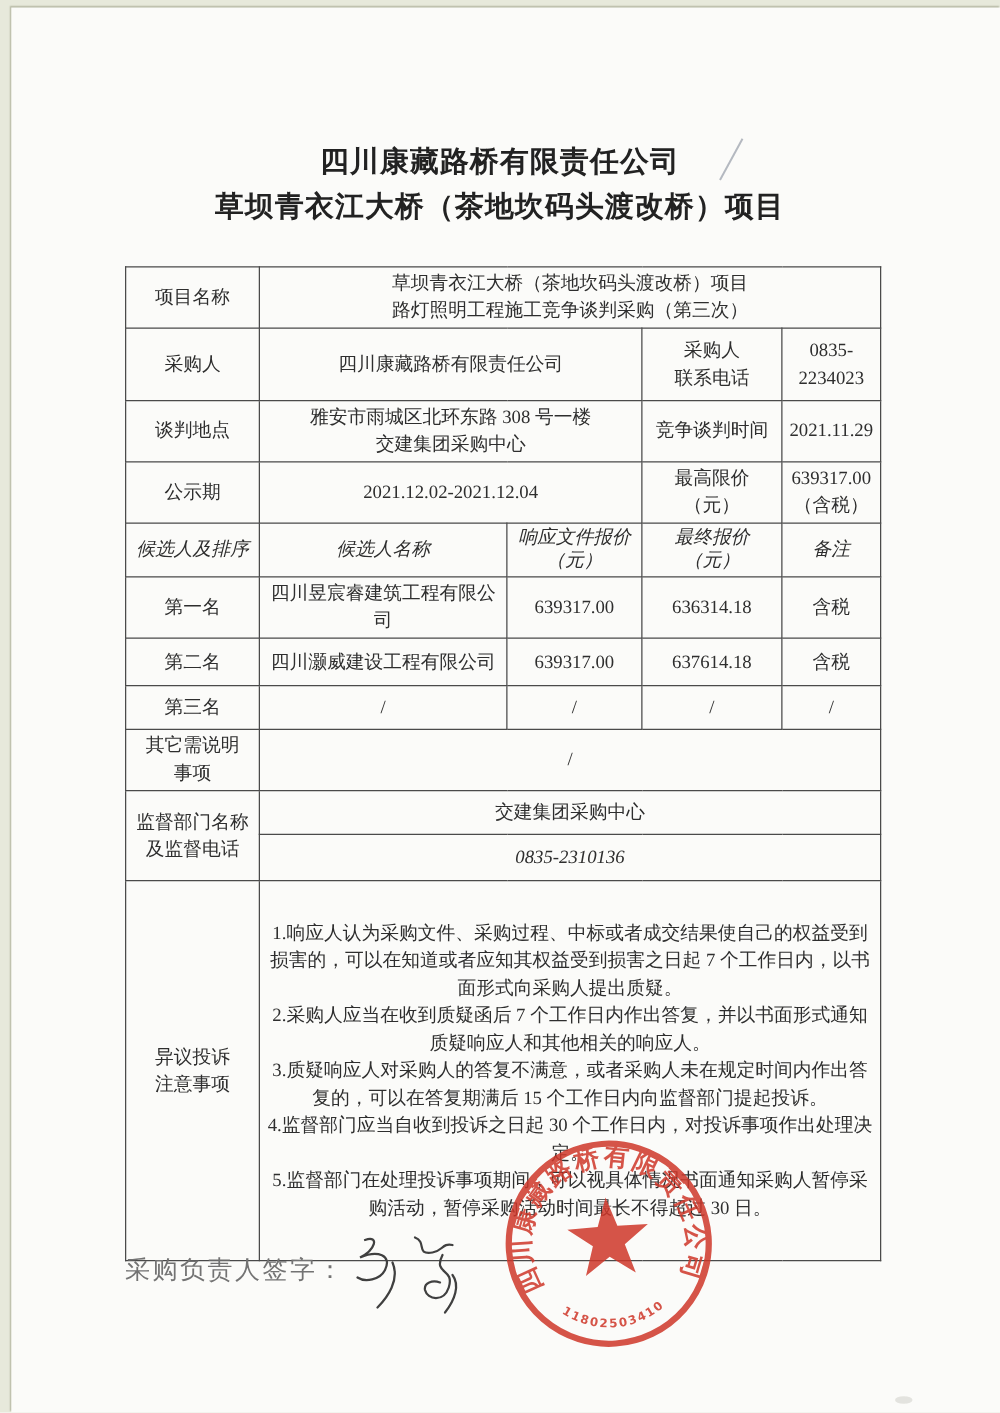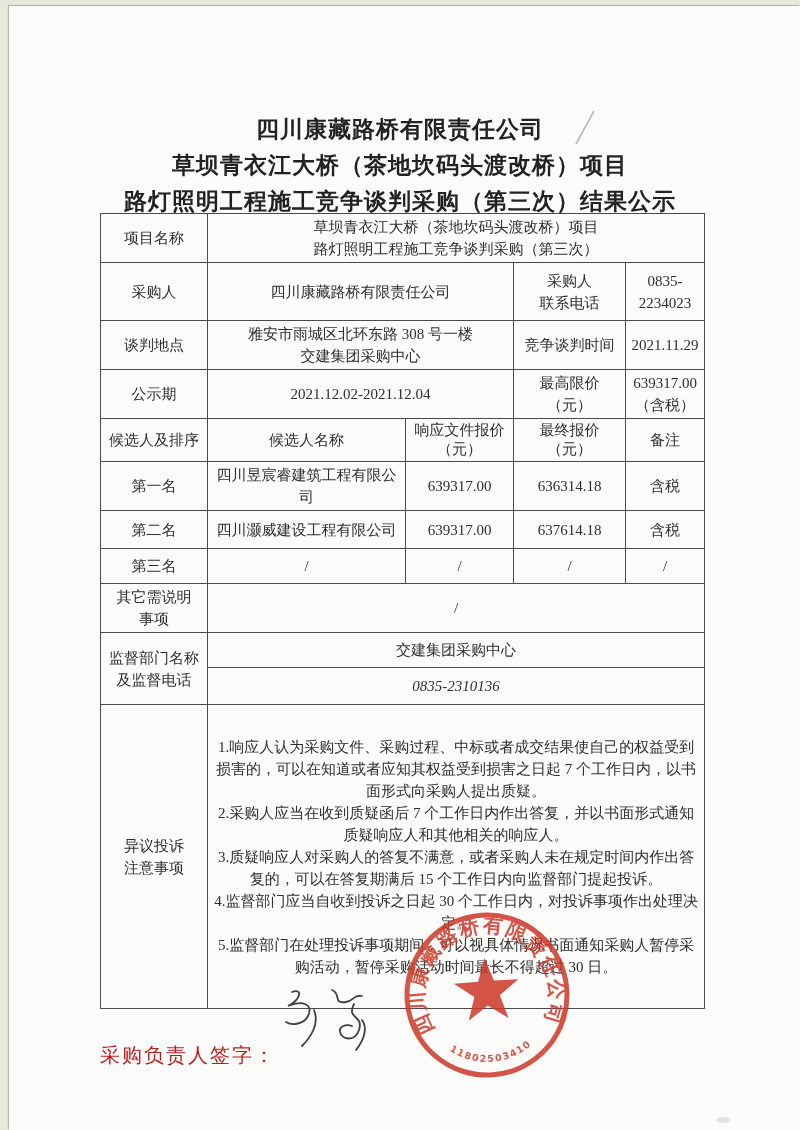--- a/index.html
+++ b/index.html
@@ -26,52 +26,51 @@
   table.doc td{
     border:1px solid #4a4a4a;
     text-align:center;vertical-align:middle;
     font-size:15px;line-height:22px;padding:2px 4px;color:#2e2e2e;
     overflow:hidden;
   }
   td.tleft{text-align:left;padding-left:8px;}
   td.num{font-size:14px;padding:1px 1px;}
   .bl{display:block;}
   tr.r1{height:49px;} tr.r2{height:58px;} tr.r3{height:48px;} tr.r4{height:45px;}
-  tr.r5{height:40px;} tr.r5 td{line-height:19px;}
+  tr.r5{height:40px;font-style:italic;} tr.r5 td{line-height:19px;}
   tr.r6{height:42px;} tr.r7{height:38px;padding-left:27px;} tr.r8{height:35px;}
   tr.r9{height:47px;} tr.r10a{height:35px;} tr.r10b{height:37px;font-style:italic;}
   tr.r11{height:304px;}
   td.notes{
     text-align:left;vertical-align:middle;padding:6px 10px;
     font-size:15px;line-height:23px;margin-top:25px;
   }
   td.notes p{margin:0;}
   .sig-label{
-    position:absolute;left:100px;top:1042px;font-size:20px;letter-spacing:2px;color:#b91c1c;
+    position:absolute;left:100px;top:1002px;font-size:20px;letter-spacing:2px;color:#737373;
   }
   .sig{position:absolute;left:262px;top:980px;pointer-events:none;}
   .seal{position:absolute;left:392px;top:903px;pointer-events:none;opacity:.85;}
   .seal-ring{fill:none;stroke:#cf372a;stroke-width:5;}
   .seal-star{fill:#cf372a;}
   .seal-text{fill:#cf372a;font-size:20px;font-weight:bold;letter-spacing:2px;
     font-family:"Liberation Serif","DejaVu Serif",serif;}
   .seal-num{fill:#cf372a;font-size:9.5px;font-weight:bold;letter-spacing:1.5px;
     font-family:"DejaVu Sans","Liberation Sans",sans-serif;}
   .smudge{position:absolute;left:716px;top:1117px;width:14px;height:6px;border-radius:50%;
     background:#b8b8ae;opacity:.35;}
 </style>
 </head>
 <body>
 
 <div class="paper"></div>
 
 <div class="titles">
   <div>四川康藏路桥有限责任公司</div>
   <div>草坝青衣江大桥（茶地坎码头渡改桥）项目</div>
-  <div>路灯照明工程施工竞争谈判采购（第三次）结果公示</div>
 </div>
 
 <svg class="pen-mark" width="30" height="42">
   <line x1="6" y1="38" x2="24" y2="5" stroke="#8f96a3" stroke-width="1.6" opacity="0.65"></line>
 </svg>
 
 <table class="doc">
   <colgroup>
     <col style="width:107px">
       <col style="width:198px">

